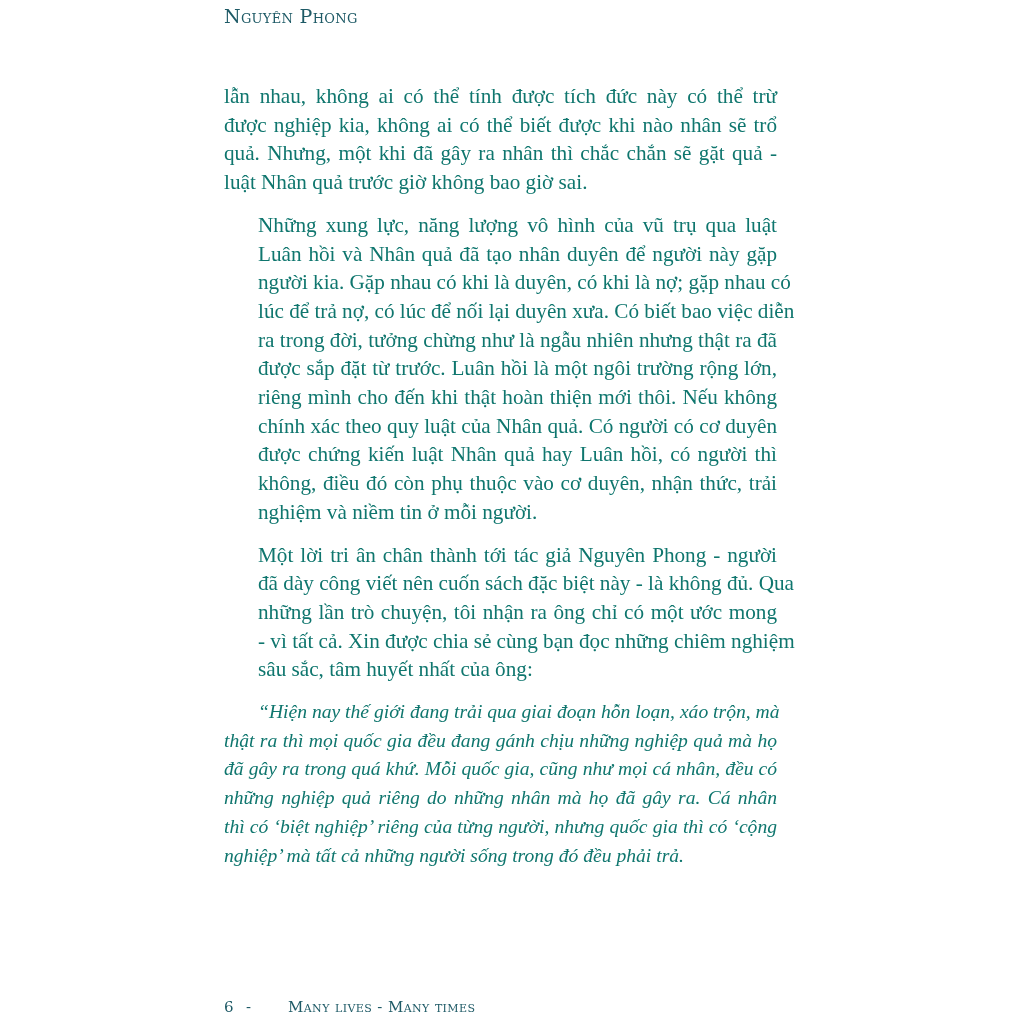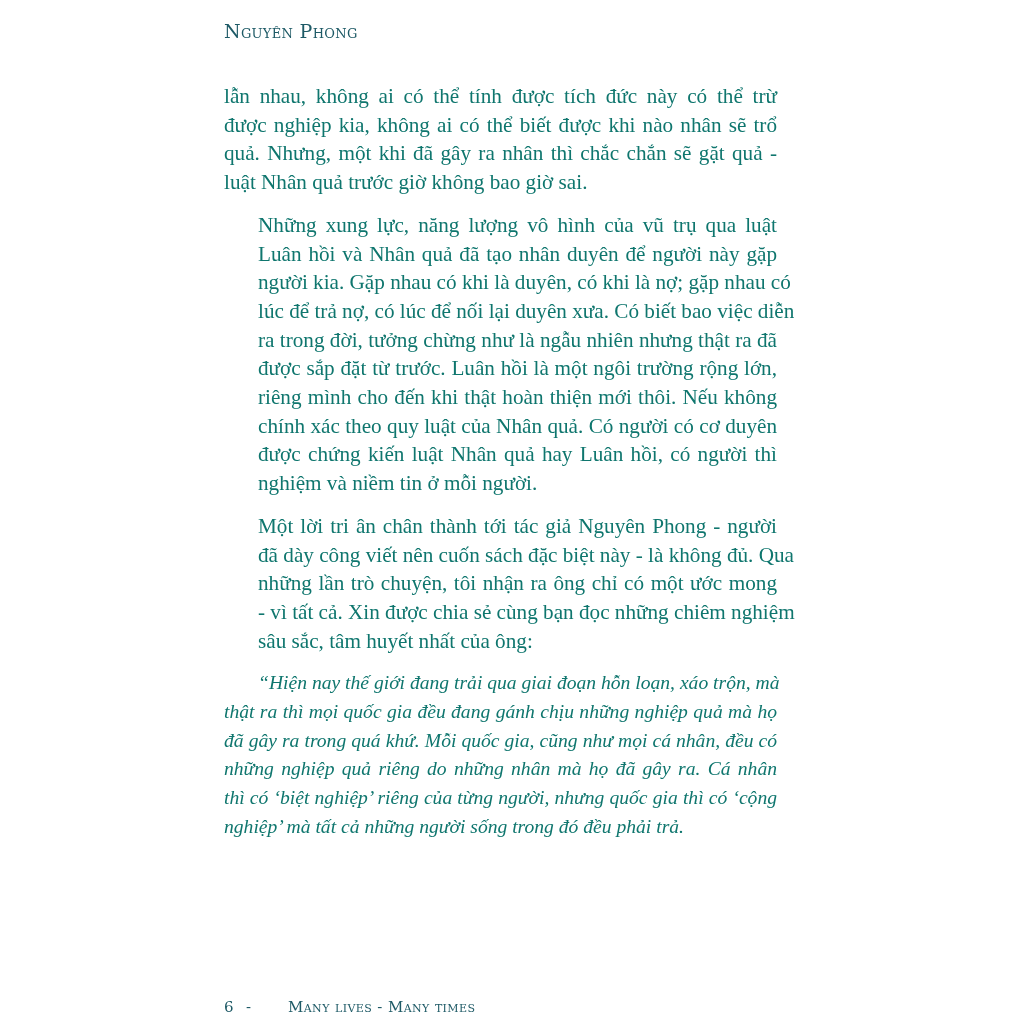--- a/index.html
+++ b/index.html
@@ -1,18 +1,18 @@
 <!DOCTYPE html>
 <html><head>
   <meta charset="utf-8">
   <style>
     html, body { margin: 0; padding: 0; background: #ffffff; }
     body { width: 1024px; height: 1024px; position: relative; overflow: hidden; }
     .running-head {
-      position: absolute; left: 224px; top: 20px;
+      position: absolute; left: 224px; top: 5px;
       font-family: "DejaVu Serif", serif;
       font-variant: small-caps;
       font-size: 19px; letter-spacing: 0.3px;
       color: #1e5a66;
     }
     .body-text {
       position: absolute; left: 224px; top: 82px; width: 553px;
       font-family: "Liberation Serif", serif;
       font-size: 21.2px;
       line-height: 28.7px;
@@ -49,20 +49,21 @@
   <p class="indent">
     <span class="line" style="text-indent:34px">Những xung lực, năng lượng vô hình của vũ trụ qua luật</span>
     <span class="line">Luân hồi và Nhân quả đã tạo nhân duyên để người này gặp</span>
     <span class="line">người kia. Gặp nhau có khi là duyên, có khi là nợ; gặp nhau có</span>
     <span class="line">lúc để trả nợ, có lúc để nối lại duyên xưa. Có biết bao việc diễn</span>
     <span class="line">ra trong đời, tưởng chừng như là ngẫu nhiên nhưng thật ra đã</span>
     <span class="line">được sắp đặt từ trước. Luân hồi là một ngôi trường rộng lớn,</span>
     <span class="line">riêng mình cho đến khi thật hoàn thiện mới thôi. Nếu không</span>
     <span class="line">chính xác theo quy luật của Nhân quả. Có người có cơ duyên</span>
     <span class="line">được chứng kiến luật Nhân quả hay Luân hồi, có người thì</span>
+    <span class="line">không, điều đó còn phụ thuộc vào cơ duyên, nhận thức, trải</span>
     <span class="line last">nghiệm và niềm tin ở mỗi người.</span>
   </p>
   <p class="indent">
     <span class="line" style="text-indent:34px">Một lời tri ân chân thành tới tác giả Nguyên Phong - người</span>
     <span class="line">đã dày công viết nên cuốn sách đặc biệt này - là không đủ. Qua</span>
     <span class="line">những lần trò chuyện, tôi nhận ra ông chỉ có một ước mong</span>
     <span class="line">- vì tất cả. Xin được chia sẻ cùng bạn đọc những chiêm nghiệm</span>
     <span class="line last">sâu sắc, tâm huyết nhất của ông:</span>
   </p>
   <p class="quote" style="font-size:19.6px;">

